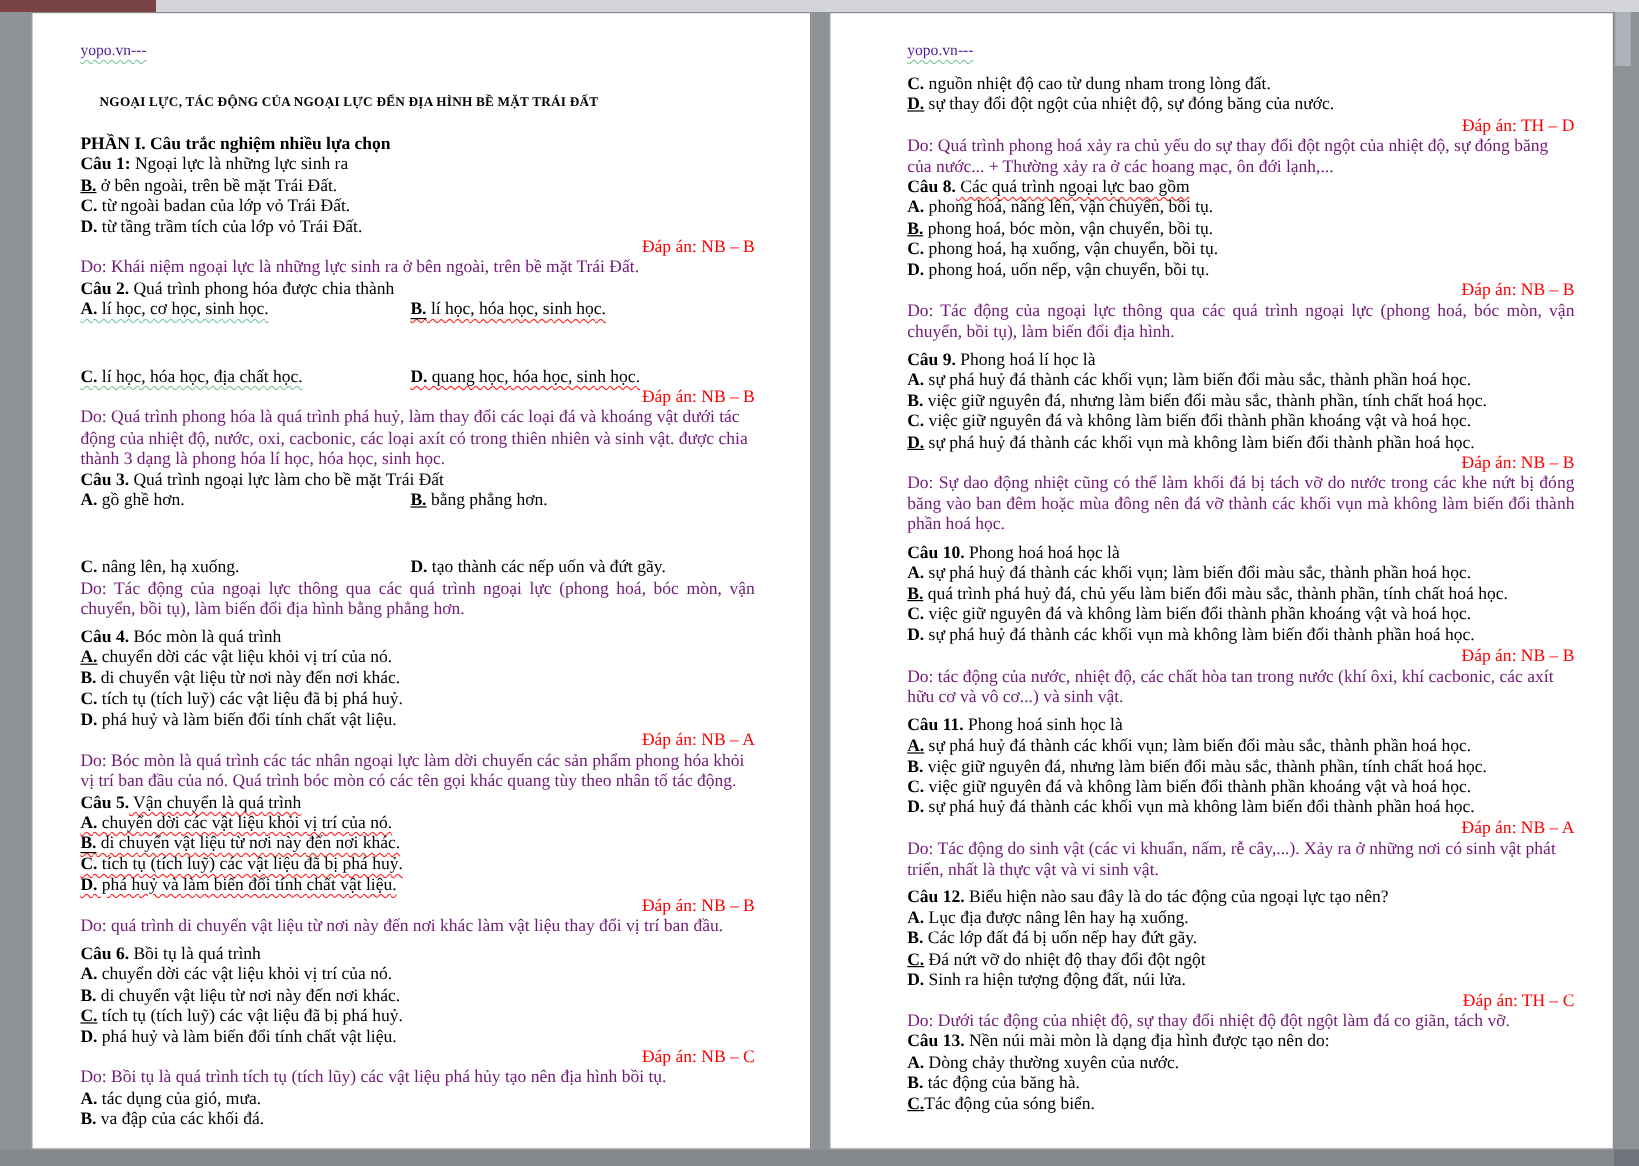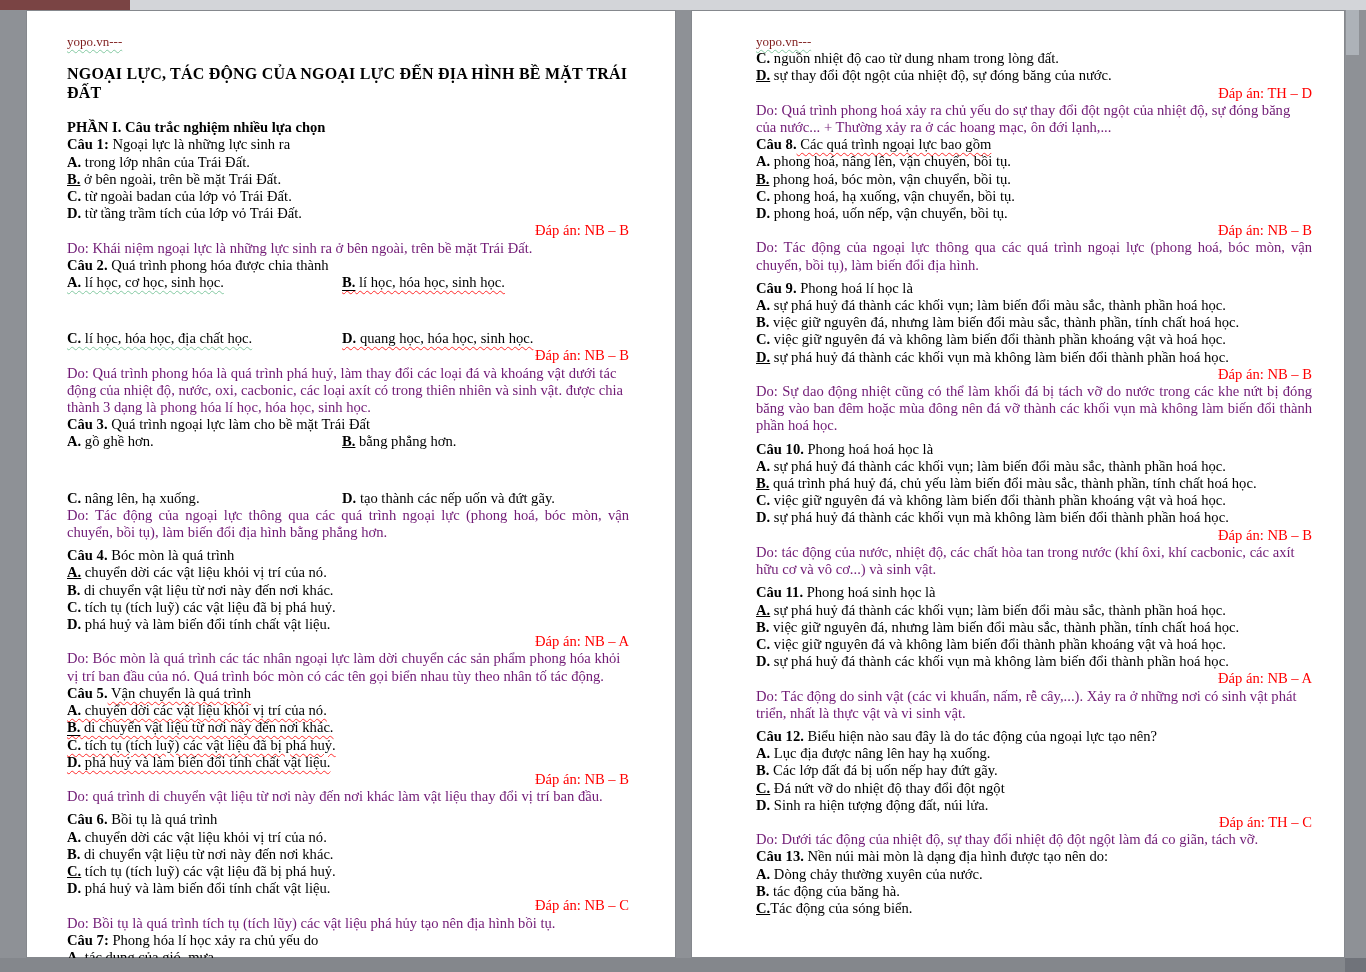--- a/index.html
+++ b/index.html
@@ -13,25 +13,25 @@
 
   .page {
     position:absolute; top:10px; height:948px; background:#ffffff;
     border:1px solid #85888d; box-sizing:border-box;
     font-size:14.6px; line-height:17.2px; color:#000;
   }
   .page1 { left:26px;  width:650px; padding:22px 46px 0 40px; }
   .page2 { left:691px; width:654px; padding:22px 32px 0 64px; }
 
   .watermark {
-    display:inline-block; color:#7f1d1d; font-size:13px; 
+    display:inline-block; color:#4c1d95; font-size:13px; margin-bottom:12px;
     text-decoration:underline wavy #84c9a2 1px; text-underline-offset:3px; cursor:pointer;
   }
   .line { min-height:17.2px; }
-  .title { font-weight:bold; font-size:16px; letter-spacing:.2px; margin-top:14px; line-height:19px; }
+  .title { font-weight:bold; font-size:11px; letter-spacing:.2px; margin-top:14px; line-height:19px;margin-left:16px; }
   .part  { font-weight:bold; margin-top:17px; }
   .q b { font-weight:bold;margin-top:40px; }
   .q.ball span { font-weight:normal; }
   .sp { margin-top:6px; }
   .ans { color:#ff0000;text-align:right; }
   .do  { color:#701a75; }
   .do.just { text-align:justify; }
   .opt b, .optrow b { font-weight:bold; }
   .sol { text-decoration:underline; text-decoration-style:solid; text-decoration-color:#000; }
   .wavy-r { text-decoration:underline wavy #ff2a2a 1px; text-underline-offset:3px; }
@@ -50,21 +50,20 @@
   <div class="top-strip">
     <div class="top-accent"></div>
   </div>
 
   <div class="page page1">
     <span class="watermark">yopo.vn---</span>
     <div>
         <div class="line title">NGOẠI LỰC, TÁC ĐỘNG CỦA NGOẠI LỰC ĐẾN ĐỊA HÌNH BỀ MẶT TRÁI ĐẤT</div>
         <div class="line part">PHẦN I. Câu trắc nghiệm nhiều lựa chọn</div>
         <div class="line q"><b>Câu 1:</b><span> Ngoại lực là những lực sinh ra</span></div>
-        <div class="line opt"><b>A.</b><span> trong lớp nhân của Trái Đất.</span></div>
         <div class="line opt"><b class="sol">B.</b><span> ở bên ngoài, trên bề mặt Trái Đất.</span></div>
         <div class="line opt"><b>C.</b><span> từ ngoài badan của lớp vỏ Trái Đất.</span></div>
         <div class="line opt"><b>D.</b><span> từ tầng trầm tích của lớp vỏ Trái Đất.</span></div>
         <div class="line ans">Đáp án: NB – B</div>
         <div class="line do">Do: Khái niệm ngoại lực là những lực sinh ra ở bên ngoài, trên bề mặt Trái Đất.</div>
         <div class="line q"><b>Câu 2.</b><span> Quá trình phong hóa được chia thành</span></div>
         <div class="optrow">
           <div class="line opt wavy-g"><b>A.</b><span> lí học, cơ học, sinh học.</span></div>
           <div class="line opt wavy-r"><b class="sol">B.</b><span> lí học, hóa học, sinh học.</span></div>
           <div class="line opt wavy-g"><b>C.</b><span> lí học, hóa học, địa chất học.</span></div>
@@ -79,36 +78,35 @@
           <div class="line opt"><b>C.</b><span> nâng lên, hạ xuống.</span></div>
           <div class="line opt"><b>D.</b><span> tạo thành các nếp uốn và đứt gãy.</span></div>
         </div>
         <div class="line do just">Do: Tác động của ngoại lực thông qua các quá trình ngoại lực (phong hoá, bóc mòn, vận chuyển, bồi tụ), làm biến đổi địa hình bằng phẳng hơn.</div>
         <div class="line q sp"><b>Câu 4.</b><span> Bóc mòn là quá trình</span></div>
         <div class="line opt"><b class="sol">A.</b><span> chuyển dời các vật liệu khỏi vị trí của nó.</span></div>
         <div class="line opt"><b>B.</b><span> di chuyển vật liệu từ nơi này đến nơi khác.</span></div>
         <div class="line opt"><b>C.</b><span> tích tụ (tích luỹ) các vật liệu đã bị phá huỷ.</span></div>
         <div class="line opt"><b>D.</b><span> phá huỷ và làm biến đổi tính chất vật liệu.</span></div>
         <div class="line ans">Đáp án: NB – A</div>
-        <div class="line do">Do: Bóc mòn là quá trình các tác nhân ngoại lực làm dời chuyển các sản phẩm phong hóa khỏi vị trí ban đầu của nó. Quá trình bóc mòn có các tên gọi biển nhau tùy theo nhân tố tác động.</div>
+        <div class="line do">Do: Bóc mòn là quá trình các tác nhân ngoại lực làm dời chuyển các sản phẩm phong hóa khỏi vị trí ban đầu của nó. Quá trình bóc mòn có các tên gọi khác quang tùy theo nhân tố tác động.</div>
         <div class="line q"><b>Câu 5.</b><span class="wavy-r"> Vận chuyển là quá trình</span></div>
         <div class="line opt wavy-r"><b>A.</b><span> chuyển dời các vật liệu khỏi vị trí của nó.</span></div>
         <div class="line opt wavy-r"><b class="sol">B.</b><span> di chuyển vật liệu từ nơi này đến nơi khác.</span></div>
         <div class="line opt wavy-r"><b>C.</b><span> tích tụ (tích luỹ) các vật liệu đã bị phá huỷ.</span></div>
         <div class="line opt wavy-r"><b>D.</b><span> phá huỷ và làm biến đổi tính chất vật liệu.</span></div>
         <div class="line ans">Đáp án: NB – B</div>
         <div class="line do">Do: quá trình di chuyển vật liệu từ nơi này đến nơi khác làm vật liệu thay đổi vị trí ban đầu.</div>
         <div class="line q sp"><b>Câu 6.</b><span> Bồi tụ là quá trình</span></div>
         <div class="line opt"><b>A.</b><span> chuyển dời các vật liệu khỏi vị trí của nó.</span></div>
         <div class="line opt"><b>B.</b><span> di chuyển vật liệu từ nơi này đến nơi khác.</span></div>
         <div class="line opt"><b class="sol">C.</b><span> tích tụ (tích luỹ) các vật liệu đã bị phá huỷ.</span></div>
         <div class="line opt"><b>D.</b><span> phá huỷ và làm biến đổi tính chất vật liệu.</span></div>
         <div class="line ans">Đáp án: NB – C</div>
         <div class="line do">Do: Bồi tụ là quá trình tích tụ (tích lũy) các vật liệu phá hủy tạo nên địa hình bồi tụ.</div>
-        <div class="line q"><b>Câu 7:</b><span> Phong hóa lí học xảy ra chủ yếu do</span></div>
         <div class="line opt"><b>A.</b><span> tác dụng của gió, mưa.</span></div>
         <div class="line opt"><b>B.</b><span> va đập của các khối đá.</span></div>
       </div>
   </div>
 
   <div class="page page2">
     <span class="watermark">yopo.vn---</span>
     <div>
         <div class="line opt"><b>C.</b><span> nguồn nhiệt độ cao từ dung nham trong lòng đất.</span></div>
         <div class="line opt"><b class="sol">D.</b><span> sự thay đổi đột ngột của nhiệt độ, sự đóng băng của nước.</span></div>

